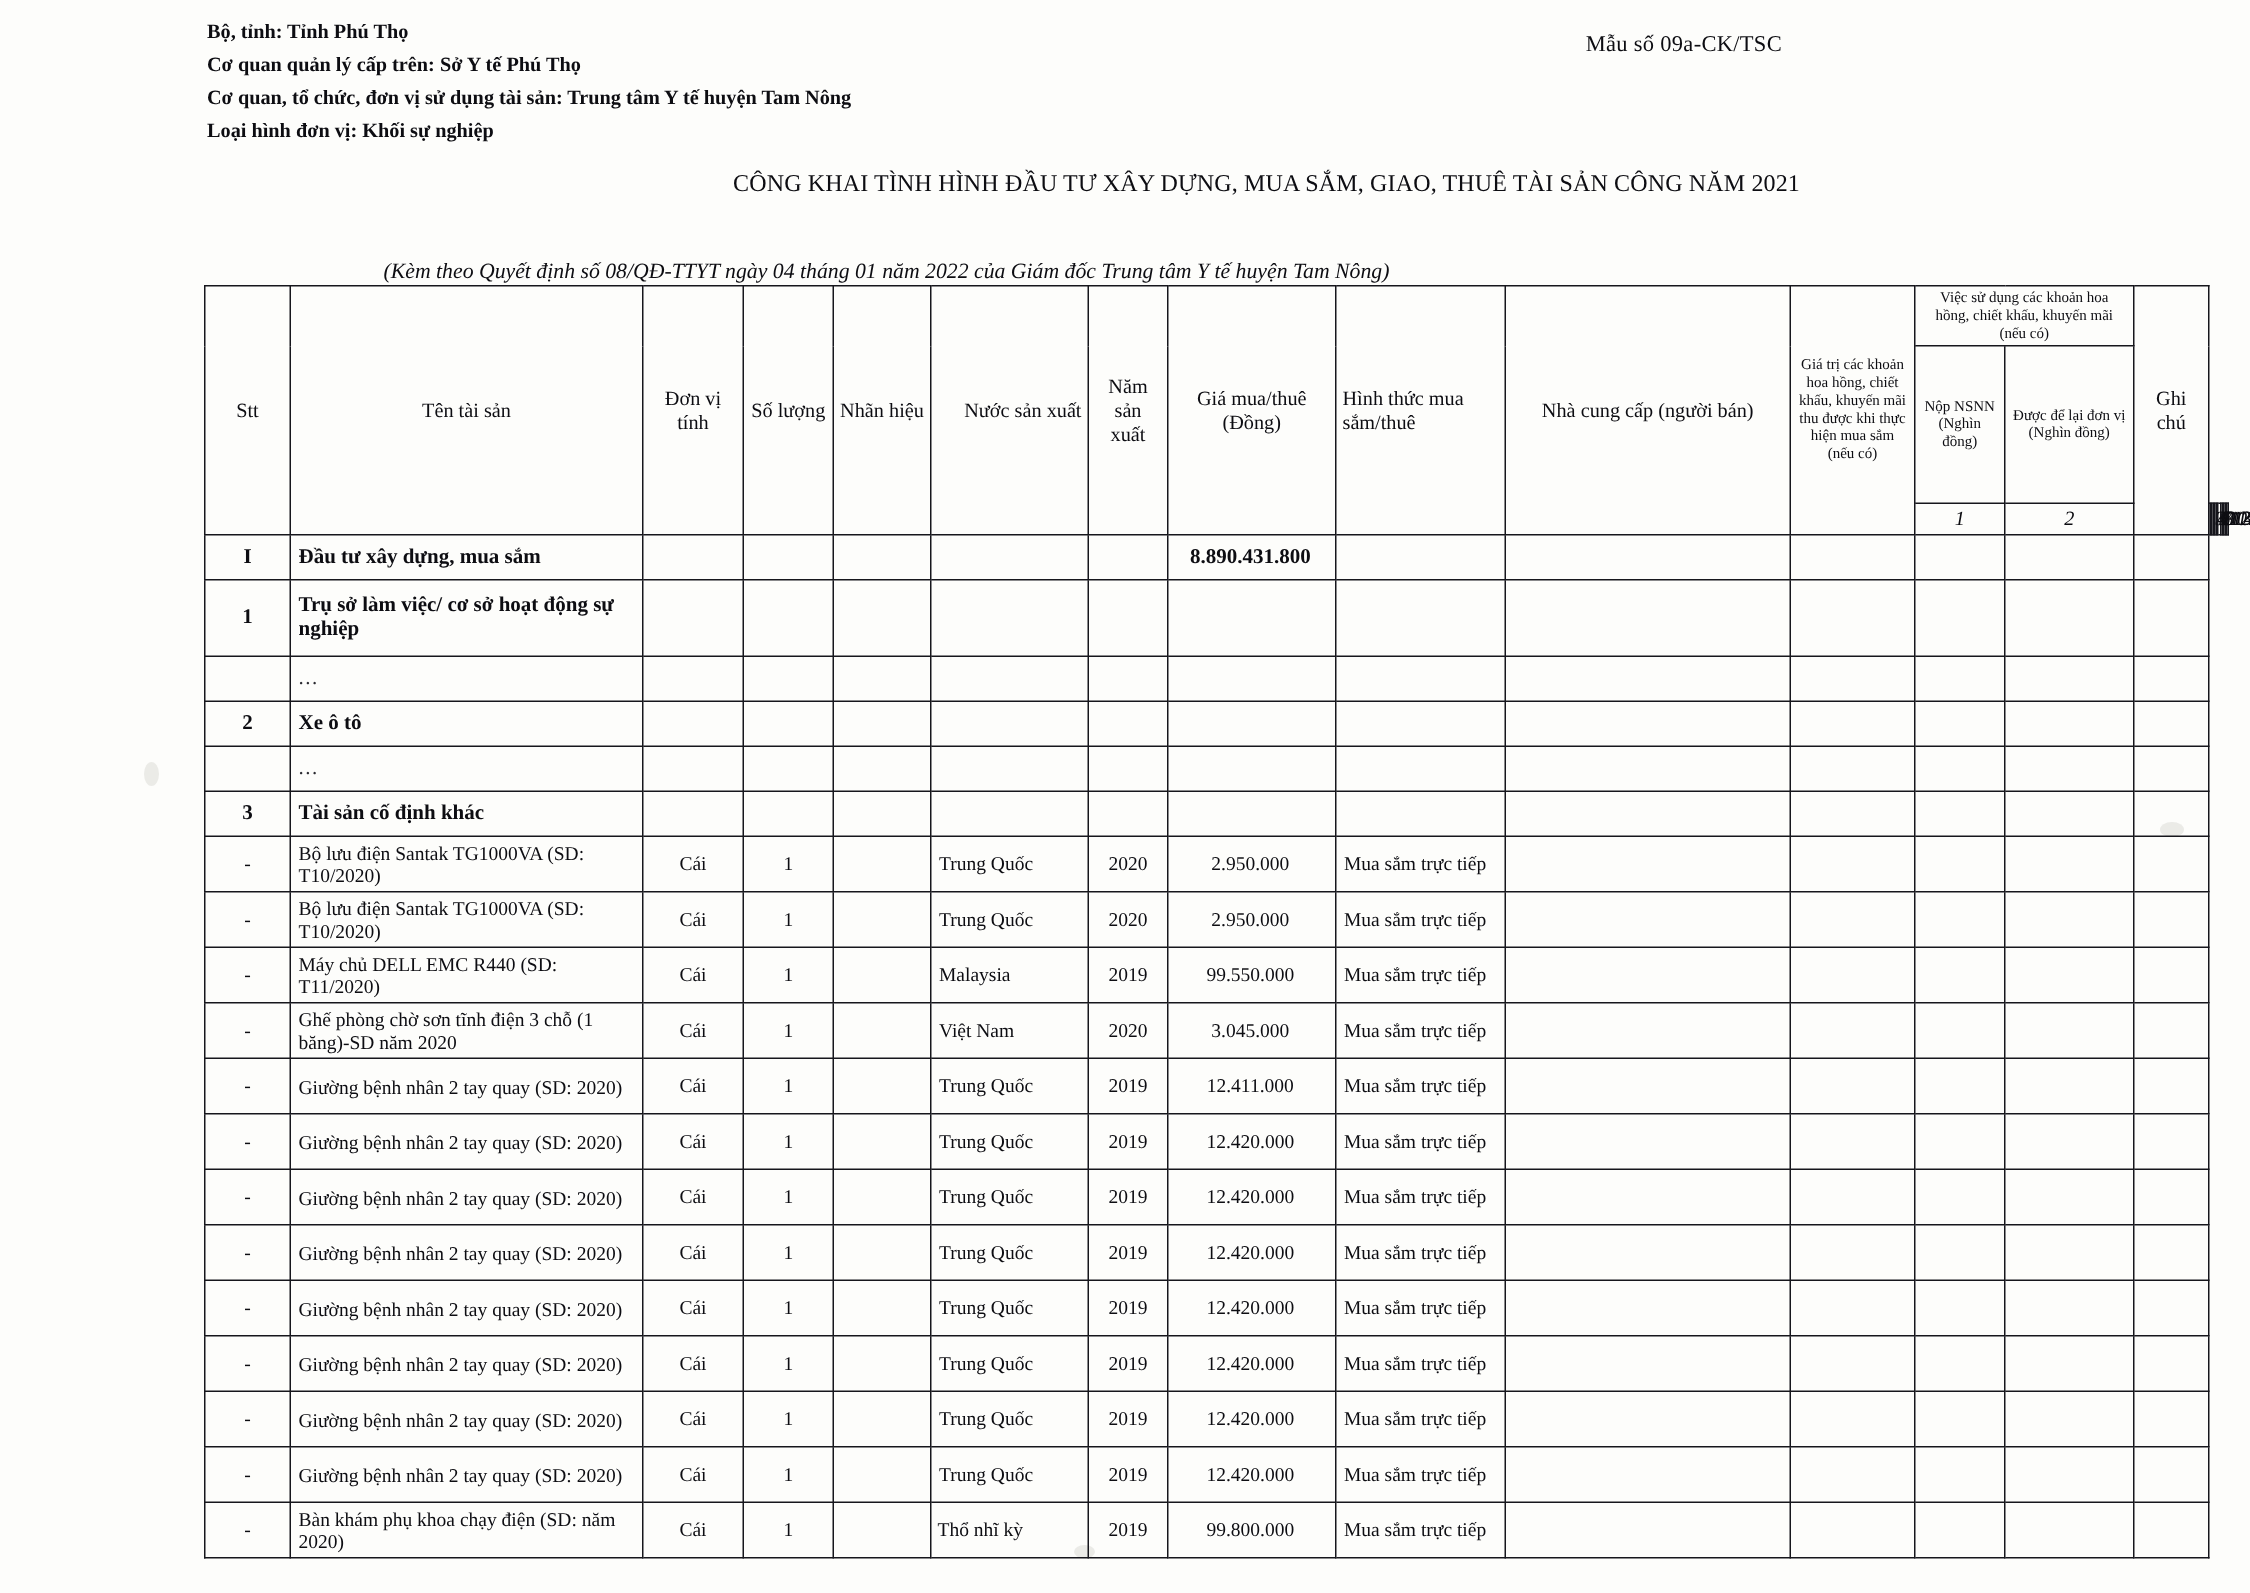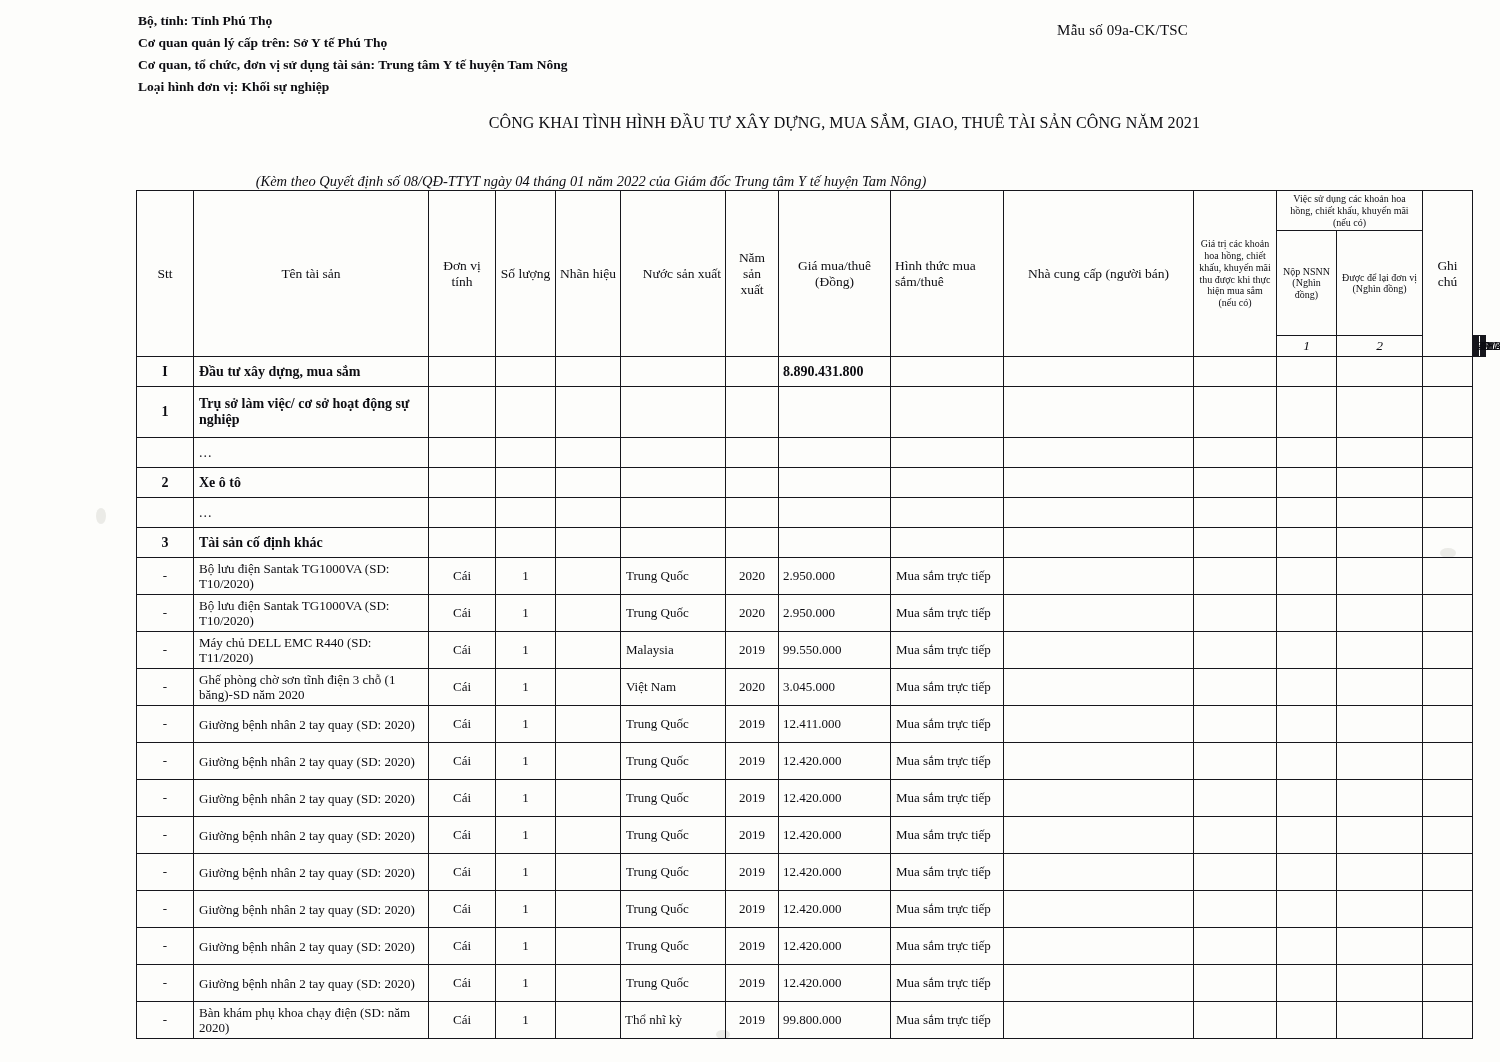--- a/index.html
+++ b/index.html
@@ -45,21 +45,21 @@
 
   .sec td{font-weight:bold;font-size:14px;}
   .sec .stt{text-align:center;}
   .c{text-align:center;}
   .r{text-align:right;}
   .dots{font-size:13px;letter-spacing:1px;color:#2a2a30;}
 
   tr.data td{height:32px;}
   tr.data td.name{line-height:1.2;padding-left:5px;}
   tr.data td.stt{text-align:center;}
-  .price{text-align:left;padding-right:6px;white-space:nowrap;}
+  .price{text-align:center;padding-right:6px;white-space:nowrap;}
   .ht{padding-left:5px;}
 
   
   .smudge{position:absolute;background:#d9d9d4;opacity:.5;border-radius:50%;}
 </style>
 </head>
 <body>
 
 <div class="page">
 

